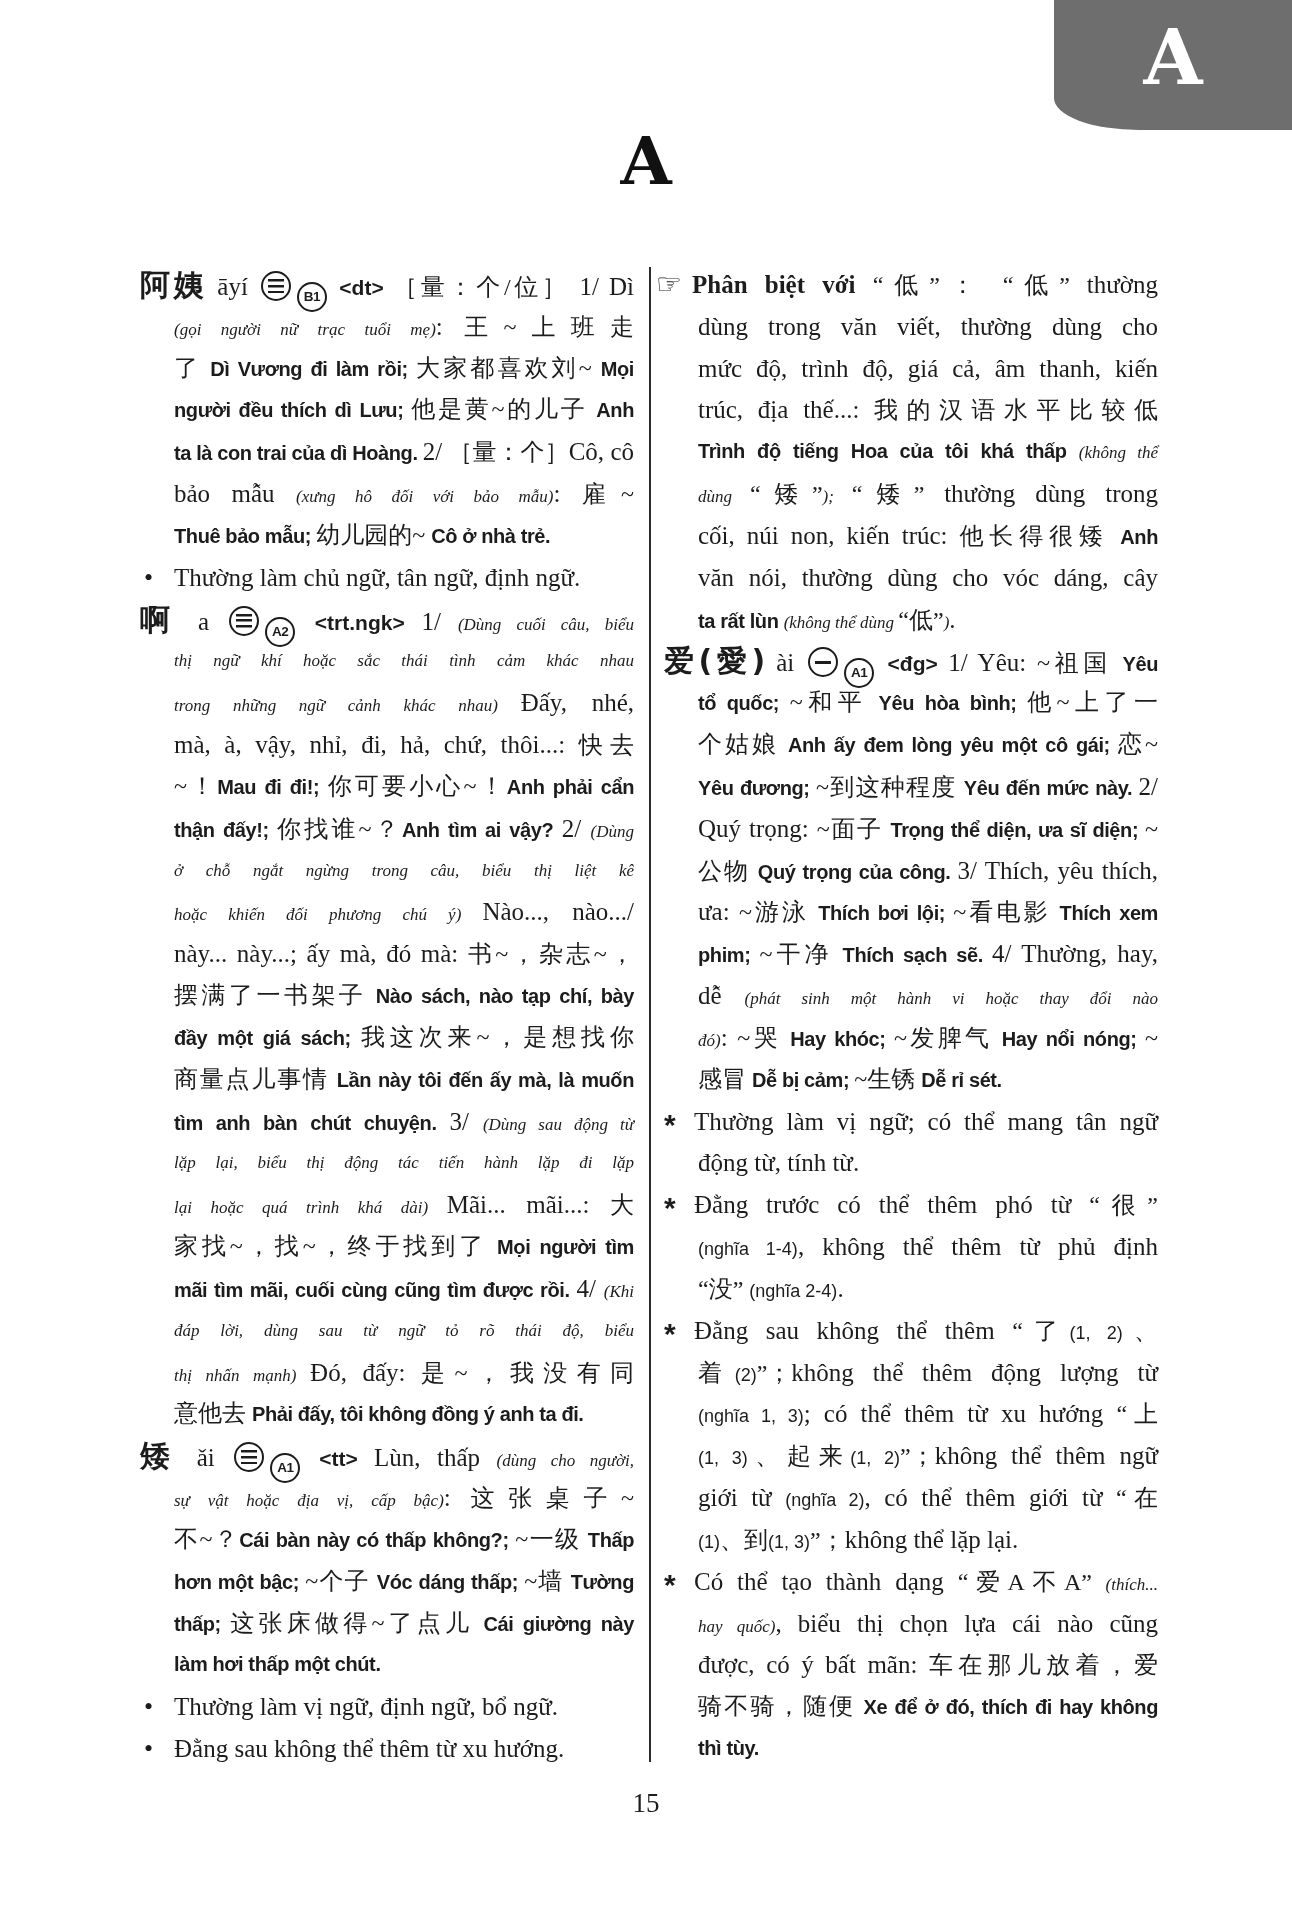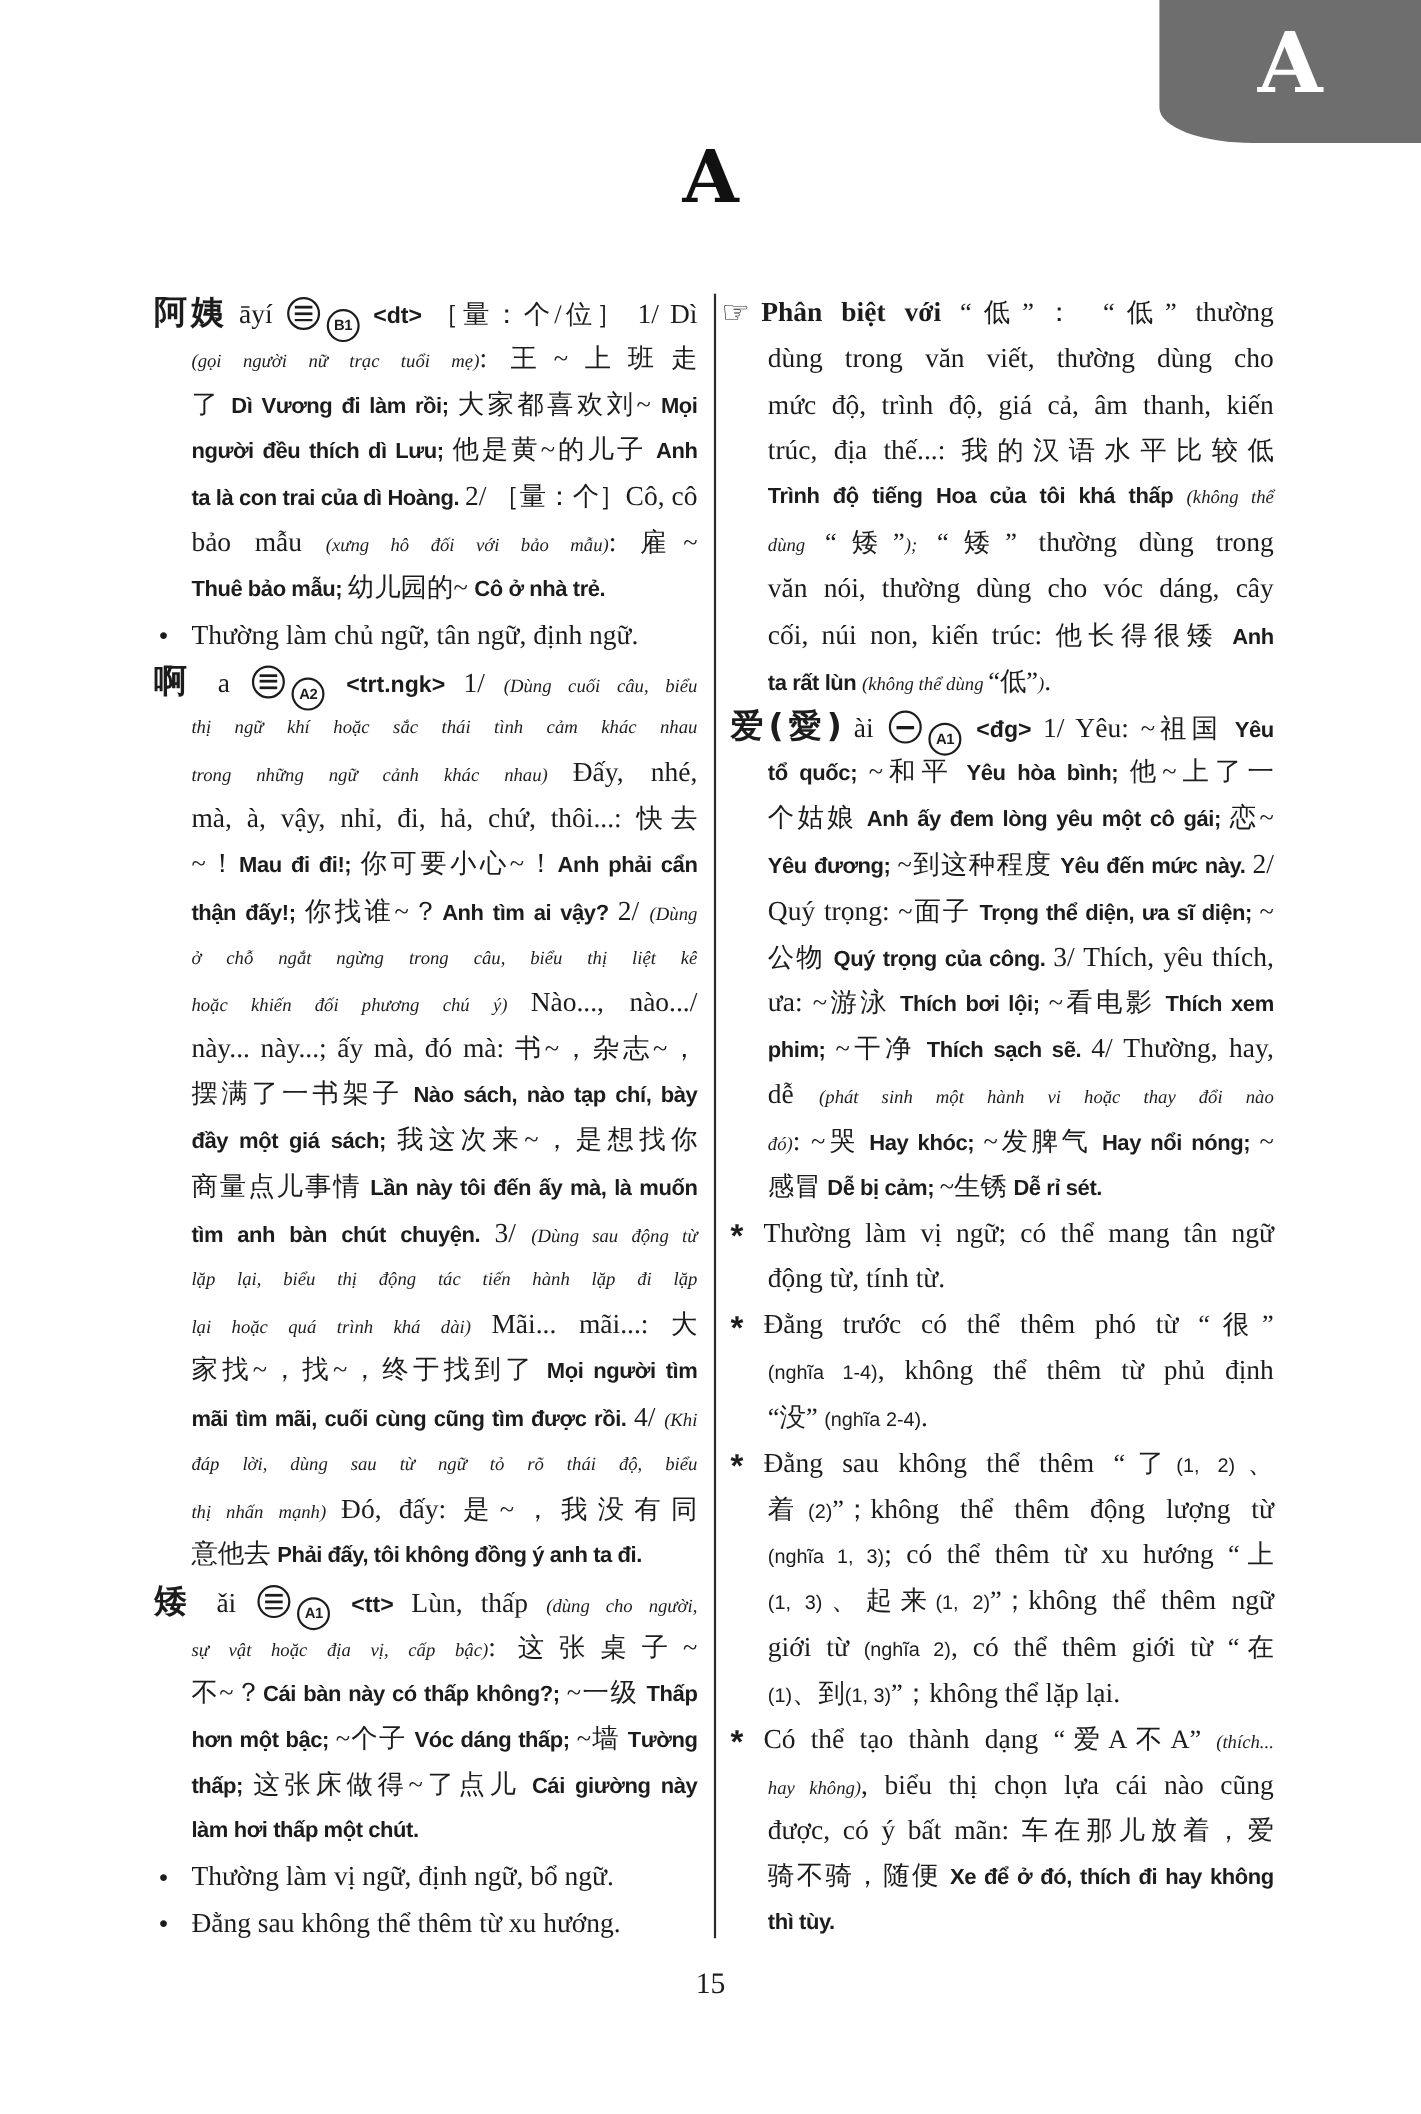--- a/index.html
+++ b/index.html
@@ -113,22 +113,22 @@
       <div class="line t-b last"><span class="mk mk-b">•</span><span class="rm">Thường làm vị ngữ, định ngữ, bổ ngữ.</span></div>
       <div class="line t-b last"><span class="mk mk-b">•</span><span class="rm">Đằng sau không thể thêm từ xu hướng.</span></div>
     </div>
   <div class="col col-right" id="col-right">
       <div class="line t-p"><span class="mk mk-p">☞</span><span class="bd">Phân biệt với </span><span class="cn">“低”： “低” </span><span class="rm">thường</span></div>
       <div class="line t-c"><span class="rm">dùng trong văn viết, thường dùng cho</span></div>
       <div class="line t-c"><span class="rm">mức độ, trình độ, giá cả, âm thanh, kiến</span></div>
       <div class="line t-c"><span class="rm">trúc, địa thế...: </span><span class="cn">我的汉语水平比较低</span></div>
       <div class="line t-c"><span class="vn">Trình độ tiếng Hoa của tôi khá thấp </span><span class="it">(không thể</span></div>
       <div class="line t-c"><span class="it">dùng </span><span class="cn">“矮”</span><span class="it">); </span><span class="cn">“矮” </span><span class="rm">thường dùng trong</span></div>
+      <div class="line t-c"><span class="rm">cối, núi non, kiến trúc: </span><span class="cn">他长得很矮 </span><span class="vn">Anh</span></div>
       <div class="line t-c"><span class="rm">văn nói, thường dùng cho vóc dáng, cây</span></div>
-      <div class="line t-c"><span class="rm">cối, núi non, kiến trúc: </span><span class="cn">他长得很矮 </span><span class="vn">Anh</span></div>
       <div class="line t-c last"><span class="vn">ta rất lùn </span><span class="it">(không thể dùng </span><span class="cn">“低”</span><span class="it">)</span><span class="rm">.</span></div>
       <div class="line t-f"><span class="hw">爱(愛)</span><span class="py"> ài </span><span class="circle"><span class="bars1"></span></span><span class="circle lbl">A1</span><span class="pos"> &lt;đg&gt; </span><span class="rm">1/ Yêu: </span><span class="cn">~祖国 </span><span class="vn">Yêu</span></div>
       <div class="line t-c"><span class="vn">tổ quốc; </span><span class="cn">~和平 </span><span class="vn">Yêu hòa bình; </span><span class="cn">他~上了一</span></div>
       <div class="line t-c"><span class="cn">个姑娘 </span><span class="vn">Anh ấy đem lòng yêu một cô gái; </span><span class="cn">恋~</span></div>
       <div class="line t-c"><span class="vn">Yêu đương; </span><span class="cn">~到这种程度 </span><span class="vn">Yêu đến mức này. </span><span class="rm">2/</span></div>
       <div class="line t-c"><span class="rm">Quý trọng: </span><span class="cn">~面子 </span><span class="vn">Trọng thể diện, ưa sĩ diện; </span><span class="cn">~</span></div>
       <div class="line t-c"><span class="cn">公物 </span><span class="vn">Quý trọng của công. </span><span class="rm">3/ Thích, yêu thích,</span></div>
       <div class="line t-c"><span class="rm">ưa: </span><span class="cn">~游泳 </span><span class="vn">Thích bơi lội; </span><span class="cn">~看电影 </span><span class="vn">Thích xem</span></div>
       <div class="line t-c"><span class="vn">phim; </span><span class="cn">~干净 </span><span class="vn">Thích sạch sẽ. </span><span class="rm">4/ Thường, hay,</span></div>
       <div class="line t-c"><span class="rm">dễ </span><span class="it">(phát sinh một hành vi hoặc thay đổi nào</span></div>
@@ -139,21 +139,21 @@
       <div class="line t-s"><span class="mk mk-s">*</span><span class="rm">Đằng trước có thể thêm phó từ </span><span class="cn">“很”</span></div>
       <div class="line t-c"><span class="sm">(nghĩa 1-4)</span><span class="rm">, không thể thêm từ phủ định</span></div>
       <div class="line t-c last"><span class="cn">“没” </span><span class="sm">(nghĩa 2-4)</span><span class="rm">.</span></div>
       <div class="line t-s"><span class="mk mk-s">*</span><span class="rm">Đằng sau không thể thêm </span><span class="cn">“了</span><span class="sm">(1, 2)</span><span class="cn">、</span></div>
       <div class="line t-c"><span class="cn">着</span><span class="sm">(2)</span><span class="cn">”；</span><span class="rm">không thể thêm động lượng từ</span></div>
       <div class="line t-c"><span class="sm">(nghĩa 1, 3)</span><span class="rm">; có thể thêm từ xu hướng </span><span class="cn">“上</span></div>
       <div class="line t-c"><span class="sm">(1, 3)</span><span class="cn">、起来</span><span class="sm">(1, 2)</span><span class="cn">”；</span><span class="rm">không thể thêm ngữ</span></div>
       <div class="line t-c"><span class="rm">giới từ </span><span class="sm">(nghĩa 2)</span><span class="rm">, có thể thêm giới từ </span><span class="cn">“在</span></div>
       <div class="line t-c last"><span class="sm">(1)</span><span class="cn">、到</span><span class="sm">(1, 3)</span><span class="cn">”；</span><span class="rm">không thể lặp lại.</span></div>
       <div class="line t-s"><span class="mk mk-s">*</span><span class="rm">Có thể tạo thành dạng </span><span class="cn">“爱A不A” </span><span class="it">(thích...</span></div>
-      <div class="line t-c"><span class="it">hay không)</span><span class="rm">, biểu thị chọn lựa cái nào cũng</span></div>
+      <div class="line t-c"><span class="it">hay quốc)</span><span class="rm">, biểu thị chọn lựa cái nào cũng</span></div>
       <div class="line t-c"><span class="rm">được, có ý bất mãn: </span><span class="cn">车在那儿放着，爱</span></div>
       <div class="line t-c"><span class="cn">骑不骑，随便 </span><span class="vn">Xe để ở đó, thích đi hay không</span></div>
       <div class="line t-c last"><span class="vn">thì tùy.</span></div>
     </div>
 
   <div class="page-number">15</div>
 
 </div>
 
 </body></html>

